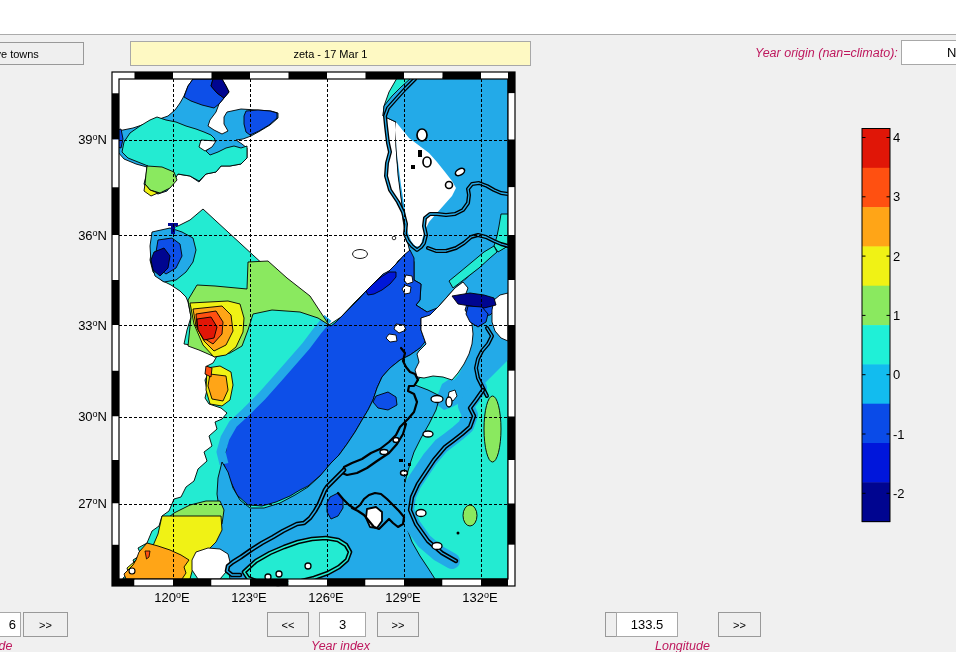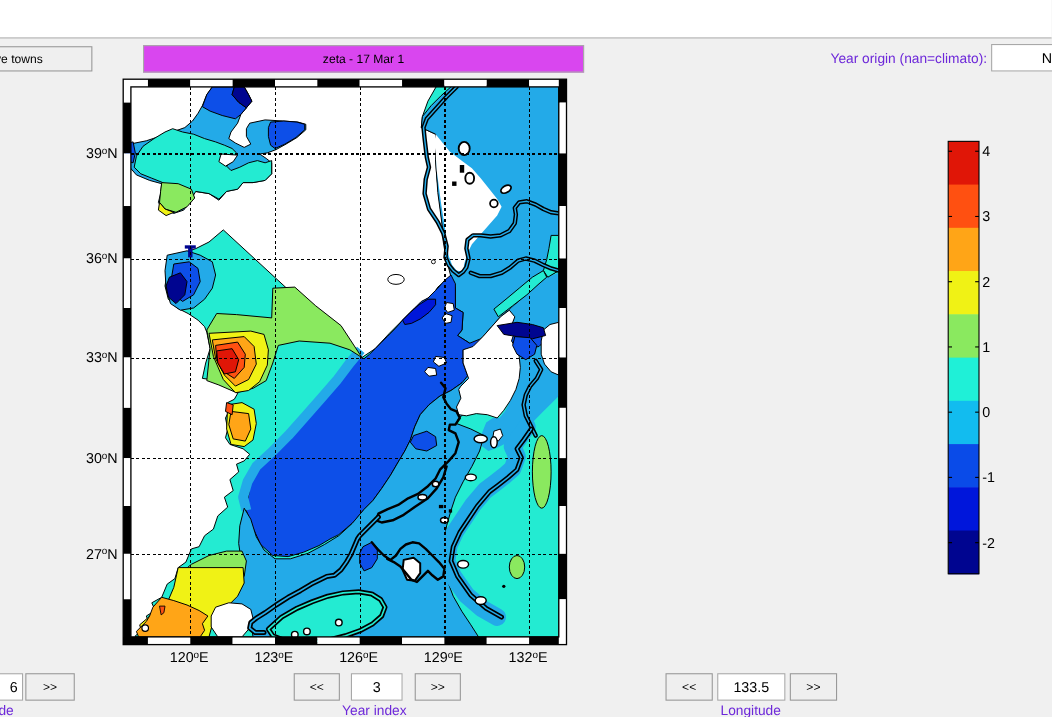--- a/index.html
+++ b/index.html
@@ -1,24 +1,24 @@
 <!DOCTYPE html>
 <html><head><meta charset="utf-8"><style>
 html,body{margin:0;padding:0;width:956px;height:652px;overflow:hidden;
 font-family:"Liberation Sans",sans-serif;background:#f0f0f0;}
 .btn{position:absolute;background:#efefef;border:1px solid #999;box-sizing:border-box;
 display:flex;align-items:center;justify-content:center;font-size:11px;color:#000;}
 .edit{position:absolute;background:#fff;border:1px solid #a8a8a8;box-sizing:border-box;
 display:flex;align-items:center;justify-content:center;font-size:13px;color:#000;}
-.lbl{position:absolute;font-size:12.5px;color:#6d28d9;}
+.lbl{position:absolute;font-size:12.5px;color:#be185d;font-style:italic;}
 </style></head>
 <body>
 <div style="position:absolute;left:0;top:0;width:956px;height:34px;background:#fff;border-bottom:1px solid #ababab;"></div>
 <div class="btn" style="left:-79px;top:42px;width:163px;height:23px;">Remove towns</div>
-<div class="btn" style="left:130px;top:41px;width:401px;height:25px;background:#d946ef;border-color:#a8a8a8;">zeta - 17 Mar 1</div>
+<div class="btn" style="left:130px;top:41px;width:401px;height:25px;background:#fef9c3;border-color:#a8a8a8;">zeta - 17 Mar 1</div>
 <div class="lbl" style="left:755px;top:46px;">Year origin (nan=climato):</div>
 <div class="edit" style="left:901px;top:40px;width:118px;height:25px;">NaN</div>
 
 <svg width="956" height="652" style="position:absolute;left:0;top:0;">
 <rect x="119" y="79" width="389" height="500" fill="#ffffff"></rect>
 <path d="M118.0,131.0 L133.0,128.0 L151.0,122.0 L168.0,116.0 L175.0,110.0 L180.0,103.0 L184.0,96.0 L188.0,86.0 L193.0,79.0 L222.0,79.0 L226.0,86.0 L229.0,92.0 L224.0,98.0 L219.0,104.0 L216.0,112.0 L210.0,120.0 L208.0,126.0 L214.0,130.0 L222.0,134.0 L228.0,131.0 L224.0,124.0 L224.0,117.0 L227.0,112.0 L241.0,109.0 L257.0,110.0 L271.0,111.0 L278.0,113.0 L278.0,118.0 L270.0,125.0 L260.0,131.0 L251.0,136.0 L243.0,139.0 L236.0,140.0 L242.0,144.0 L247.0,148.0 L247.0,158.0 L241.0,164.0 L230.0,166.0 L221.0,166.0 L216.0,172.0 L206.0,174.0 L199.0,182.0 L190.0,176.0 L177.0,174.0 L173.0,183.0 L167.0,191.0 L158.0,194.0 L148.0,190.0 L144.0,184.0 L146.0,176.0 L147.0,167.0 L136.0,164.0 L124.0,159.0 L117.0,151.0 L116.0,143.0 Z" fill="#23AAE8" stroke="#000" stroke-width="0.9" stroke-linejoin="round"></path>
 <path d="M193.0,79.0 L213.0,79.0 L211.0,86.0 L217.0,93.0 L224.0,98.0 L219.0,104.0 L214.0,108.0 L202.0,105.0 L191.0,101.0 L184.0,97.0 L188.0,86.0 Z" fill="#0D4FE8" stroke="#000" stroke-width="0.9" stroke-linejoin="round"></path>
 <path d="M213.0,79.0 L222.0,79.0 L226.0,86.0 L229.0,92.0 L224.0,98.0 L217.0,93.0 L211.0,86.0 Z" fill="#000590" stroke="#000" stroke-width="0.9" stroke-linejoin="round"></path>
 <path d="M140.0,126.0 L150.0,120.0 L157.0,117.0 L166.0,120.0 L176.0,122.0 L186.0,126.0 L196.0,129.0 L204.0,132.0 L211.0,135.0 L215.0,139.0 L212.0,146.0 L206.0,151.0 L210.0,155.0 L218.0,152.0 L226.0,148.0 L234.0,146.0 L241.0,148.0 L247.0,146.0 L247.0,158.0 L241.0,164.0 L230.0,166.0 L221.0,166.0 L216.0,172.0 L206.0,174.0 L199.0,181.0 L190.0,176.0 L178.0,174.0 L172.0,184.0 L166.0,190.0 L158.0,193.0 L149.0,189.0 L146.0,182.0 L147.0,170.0 L148.0,166.0 L138.0,162.0 L128.0,158.0 L122.0,152.0 L124.0,142.0 L130.0,133.0 Z" fill="#23EBD2" stroke="#000" stroke-width="0.9" stroke-linejoin="round"></path>
 <path d="M246.0,111.0 L258.0,110.0 L270.0,111.0 L277.0,113.0 L277.0,118.0 L269.0,125.0 L259.0,131.0 L250.0,135.0 L246.0,132.0 L244.0,124.0 L244.0,116.0 Z" fill="#0D4FE8" stroke="#000" stroke-width="0.9" stroke-linejoin="round"></path>
@@ -211,15 +211,15 @@
 <div class="edit" style="left:-30px;top:612px;width:51px;height:25px;justify-content:flex-end;padding-right:4px;">6</div>
 <div class="btn" style="left:23px;top:612px;width:45px;height:25px;">&gt;&gt;</div>
 <div class="lbl" style="left:-32px;top:639px;">Latitude</div>
 
 <div class="btn" style="left:267px;top:612px;width:42px;height:25px;">&lt;&lt;</div>
 <div class="edit" style="left:319px;top:612px;width:47px;height:25px;">3</div>
 <div class="btn" style="left:377px;top:612px;width:42px;height:25px;">&gt;&gt;</div>
 <div class="lbl" style="left:311px;top:639px;">Year index</div>
 
 <div class="btn" style="left:605px;top:612px;width:43px;height:25px;">&lt;&lt;</div>
-<div class="edit" style="left:652px;top:612px;width:62px;height:25px;">133.5</div>
+<div class="edit" style="left:616px;top:612px;width:62px;height:25px;">133.5</div>
 <div class="btn" style="left:718px;top:612px;width:43px;height:25px;">&gt;&gt;</div>
 <div class="lbl" style="left:655px;top:639px;text-align:right;">Longitude</div>
 
 </body></html>

